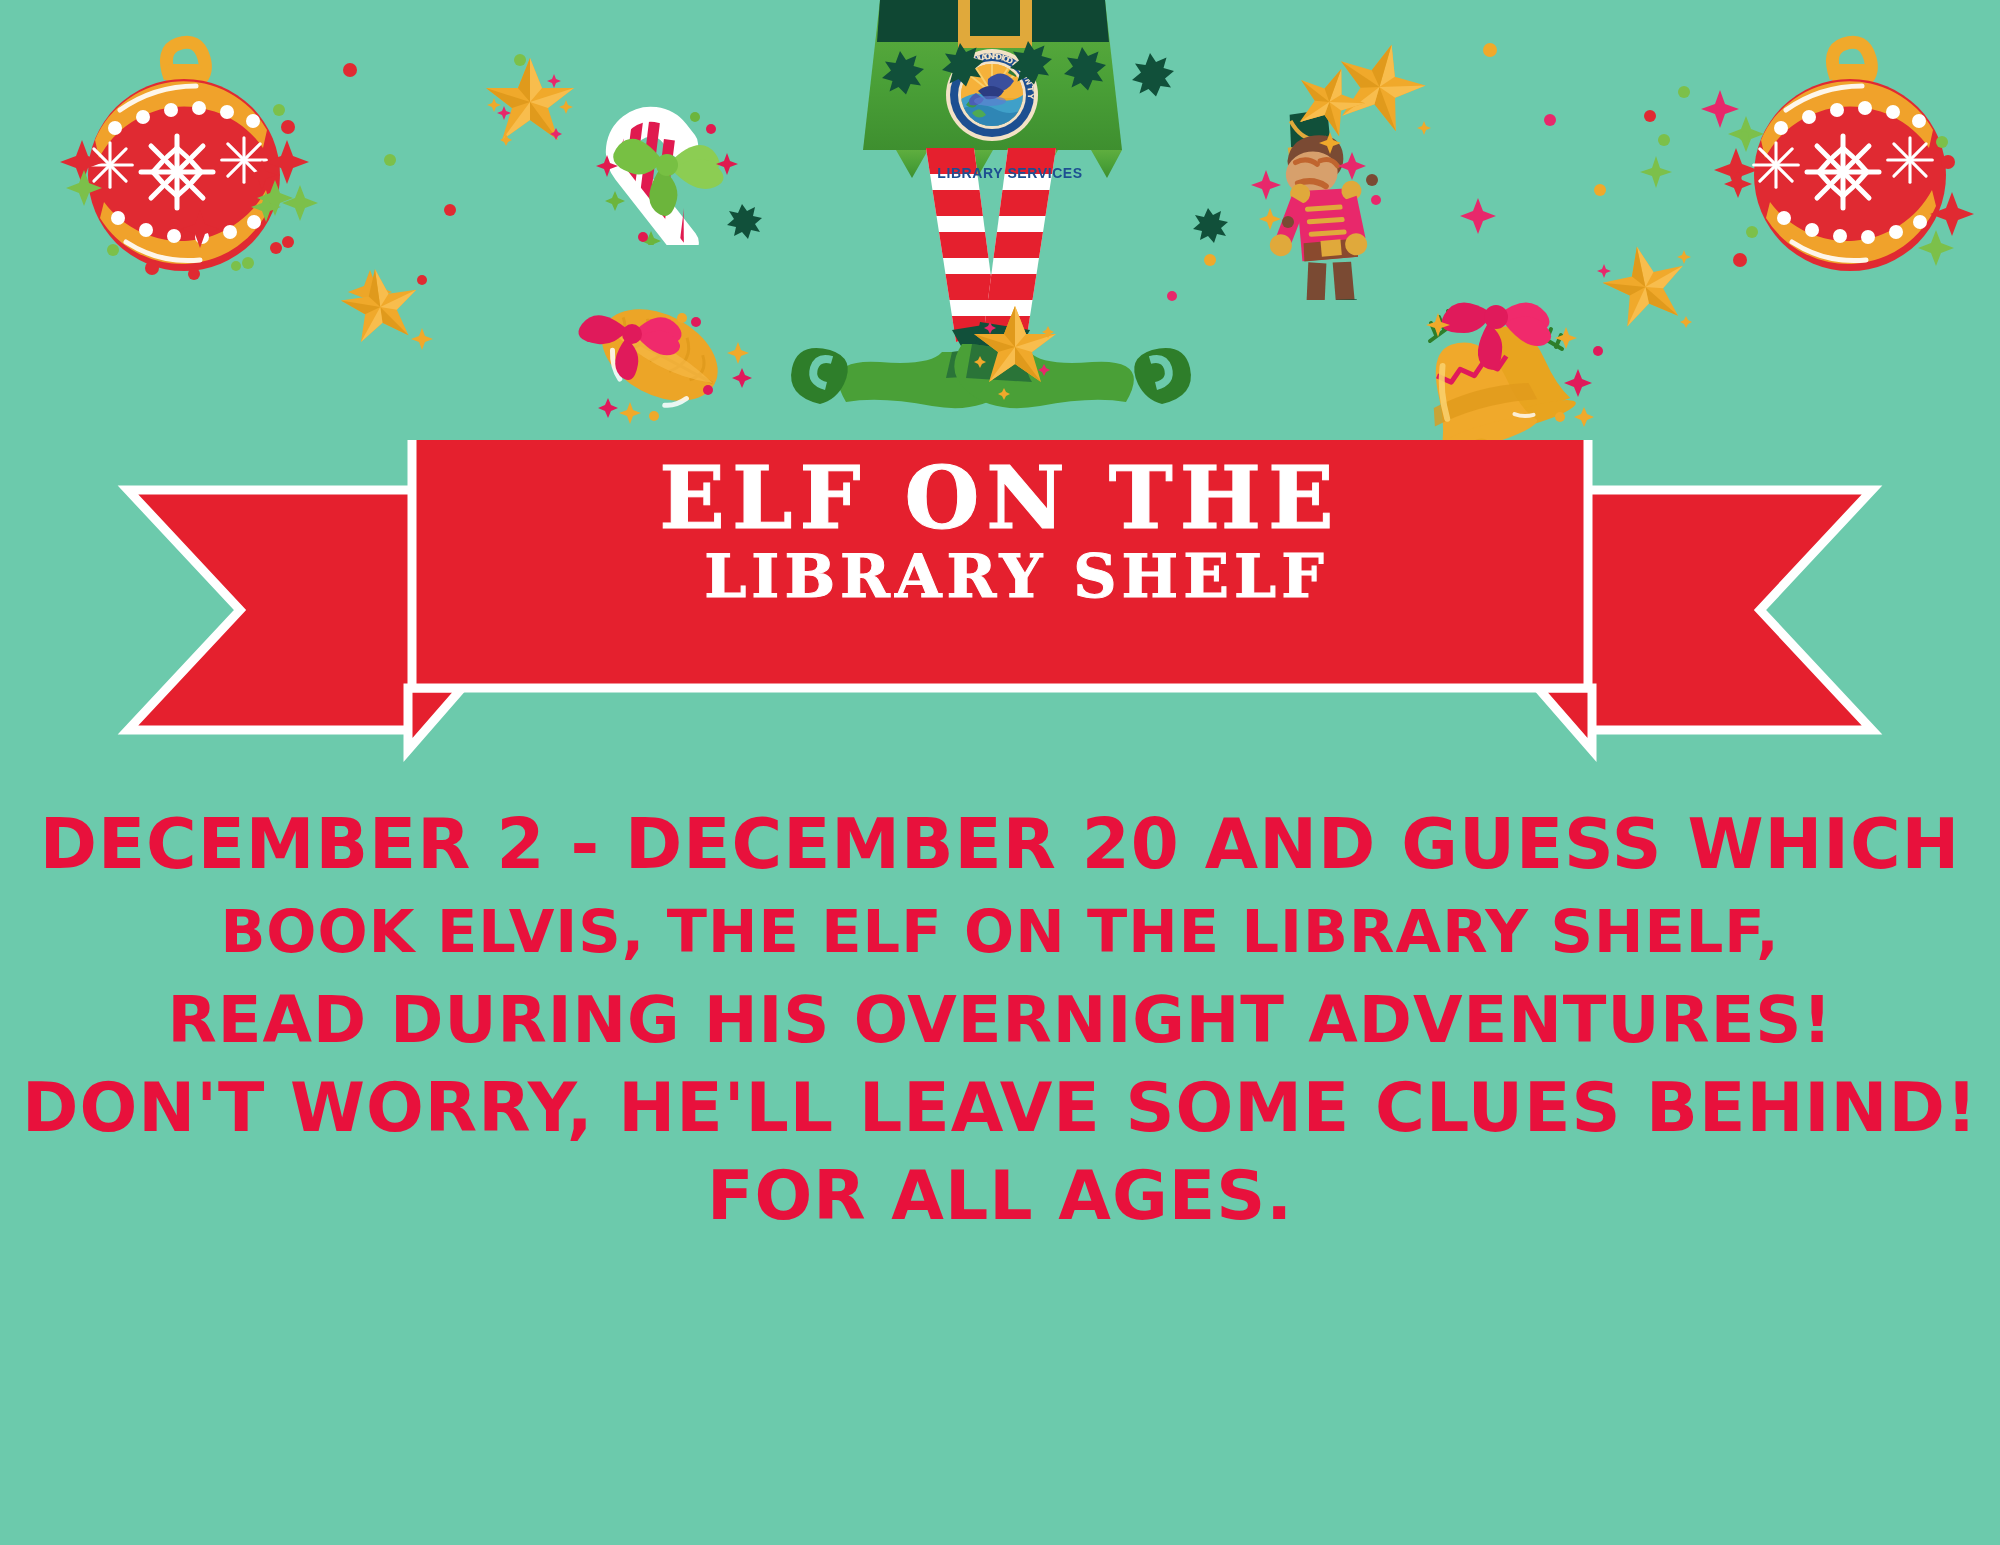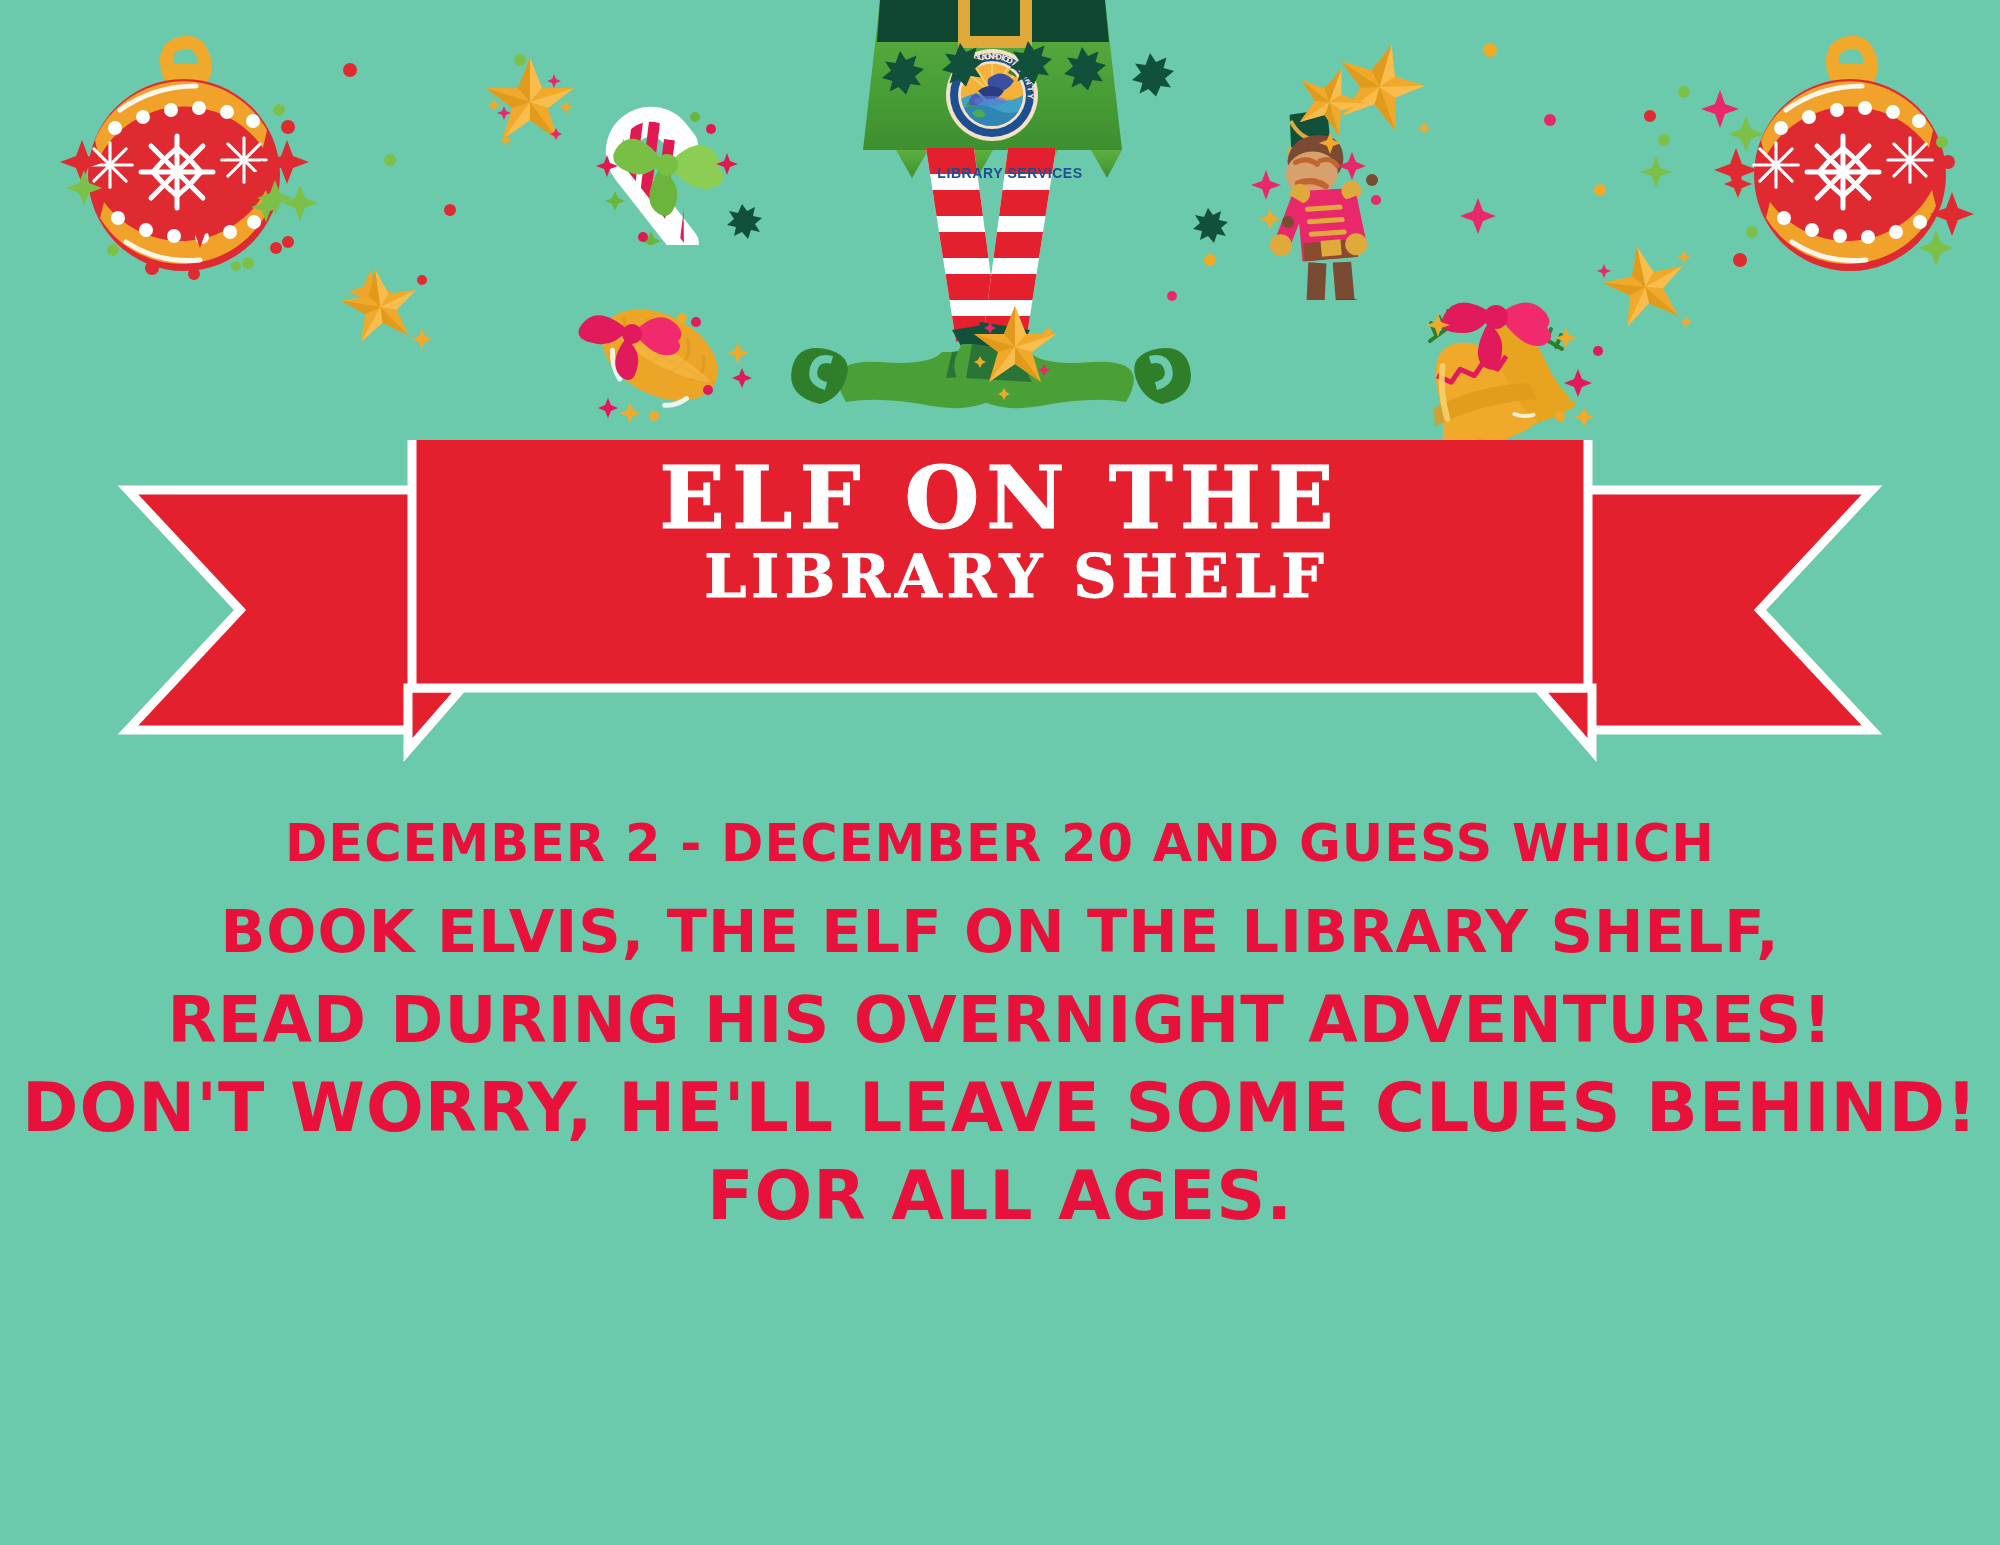--- a/index.html
+++ b/index.html
@@ -65,21 +65,21 @@
     color: #e8113c;
     font-family: "DejaVu Sans", sans-serif;
     font-weight: 700;
     font-size: 70px;
     line-height: 88px;
     text-transform: uppercase;
     letter-spacing: 1px;
   }
   .body-copy .line { display: block; white-space: nowrap; }
   .body-copy .line.l1 { font-size: 69px; }
-  .body-copy .line.l2 { font-size: 51px; }
+  .body-copy .line.l2 { font-size: 69px; }
   .body-copy .line.l3 { font-size: 59px; }
   .body-copy .line.l4 { font-size: 64px; text-align: center; }
   .body-copy .line.l5 { font-size: 68px; }
   .body-copy .line.l6 { font-size: 68px; }
 
   
   .logo-services {
     position: absolute;
     left: 930px;
     top: 165px;

